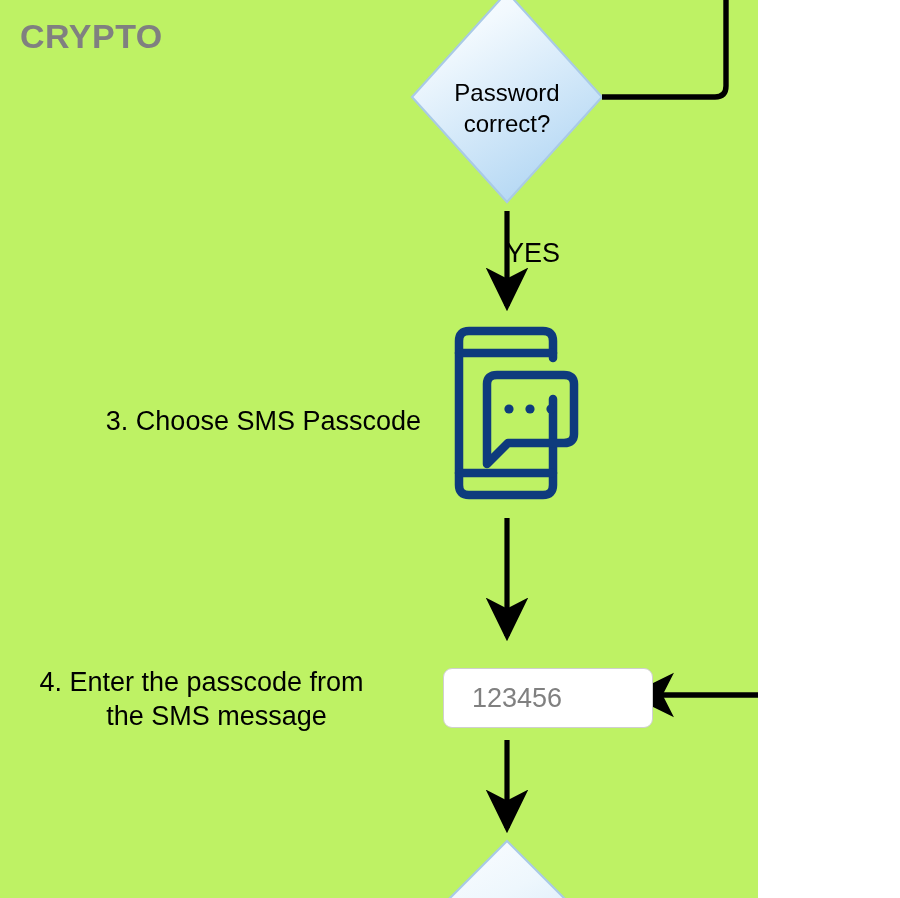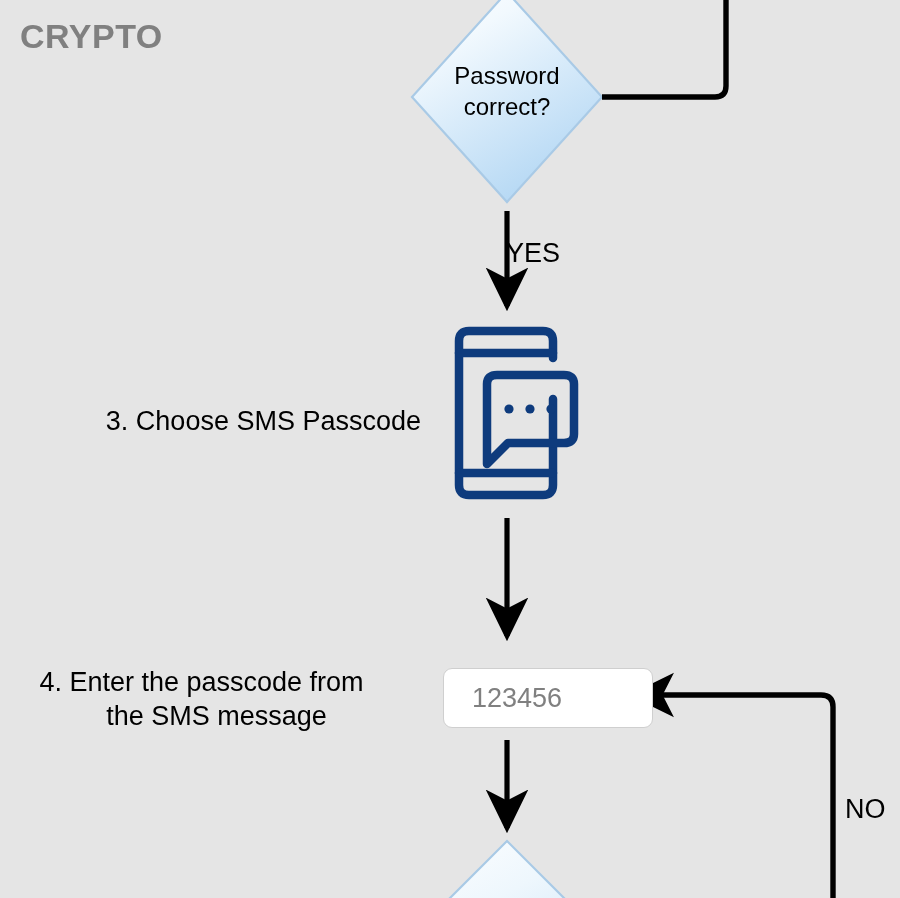--- a/index.html
+++ b/index.html
@@ -7,24 +7,25 @@
     margin: 0;
     padding: 0;
     background: #ffffff;
   }
   body {
     font-family: "Liberation Sans", sans-serif;
     -webkit-font-smoothing: antialiased;
   }
   #canvas {
     position: relative;
-    width: 900px;
+    width: 712px;
     height: 898px;
-    background: #e5e5e5;
+    background: #bef264;
     overflow: hidden;
+    padding-left: 46px;
   }
 
   
   #brand-logo {
     position: absolute;
     left: 20px;
     top: 17px;
     font-size: 34px;
     font-weight: bold;
     letter-spacing: 0.5px;
@@ -75,20 +76,21 @@
 
   
   .diamond-text {
     position: absolute;
     color: #000000;
     font-size: 24px;
     font-family: "Liberation Sans", sans-serif;
     line-height: 1.28;
     text-align: center;
     white-space: pre;
+    margin-top: 17px;
   }
   #diamond1-text {
     left: 412px;
     top: 61px;
     width: 190px;
   }
 
   
   #passcode-input-box {
     position: absolute;

